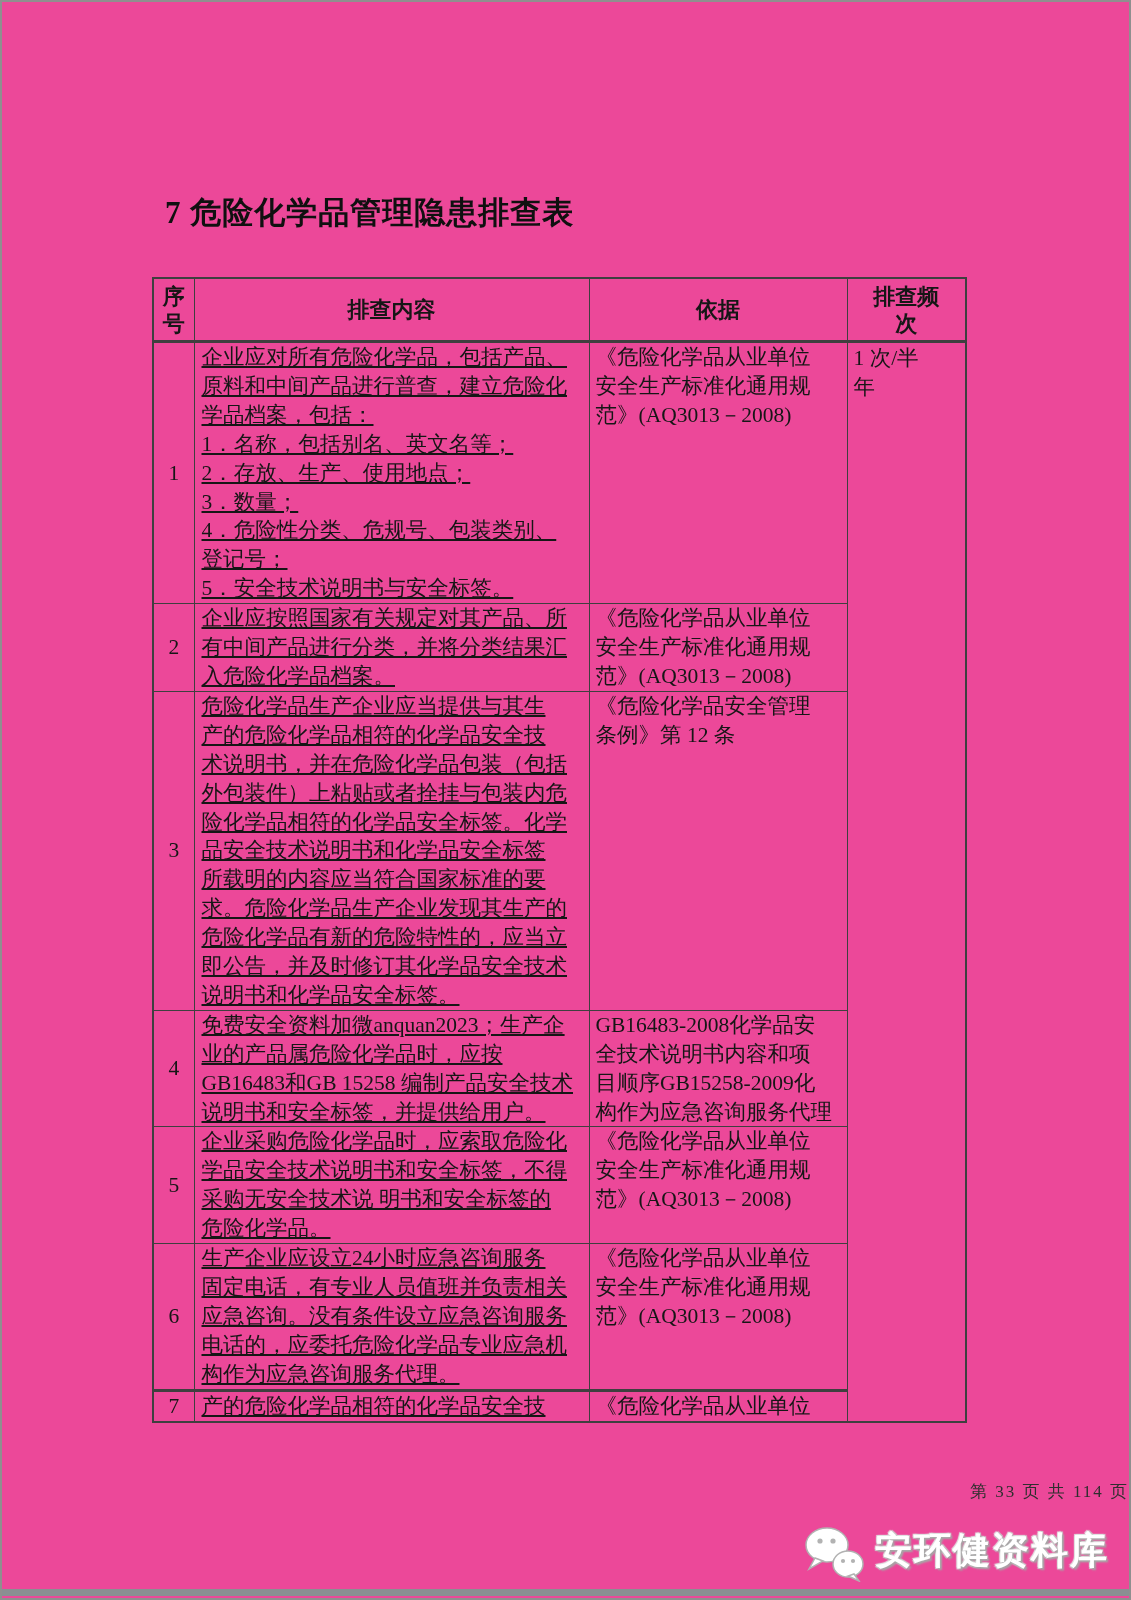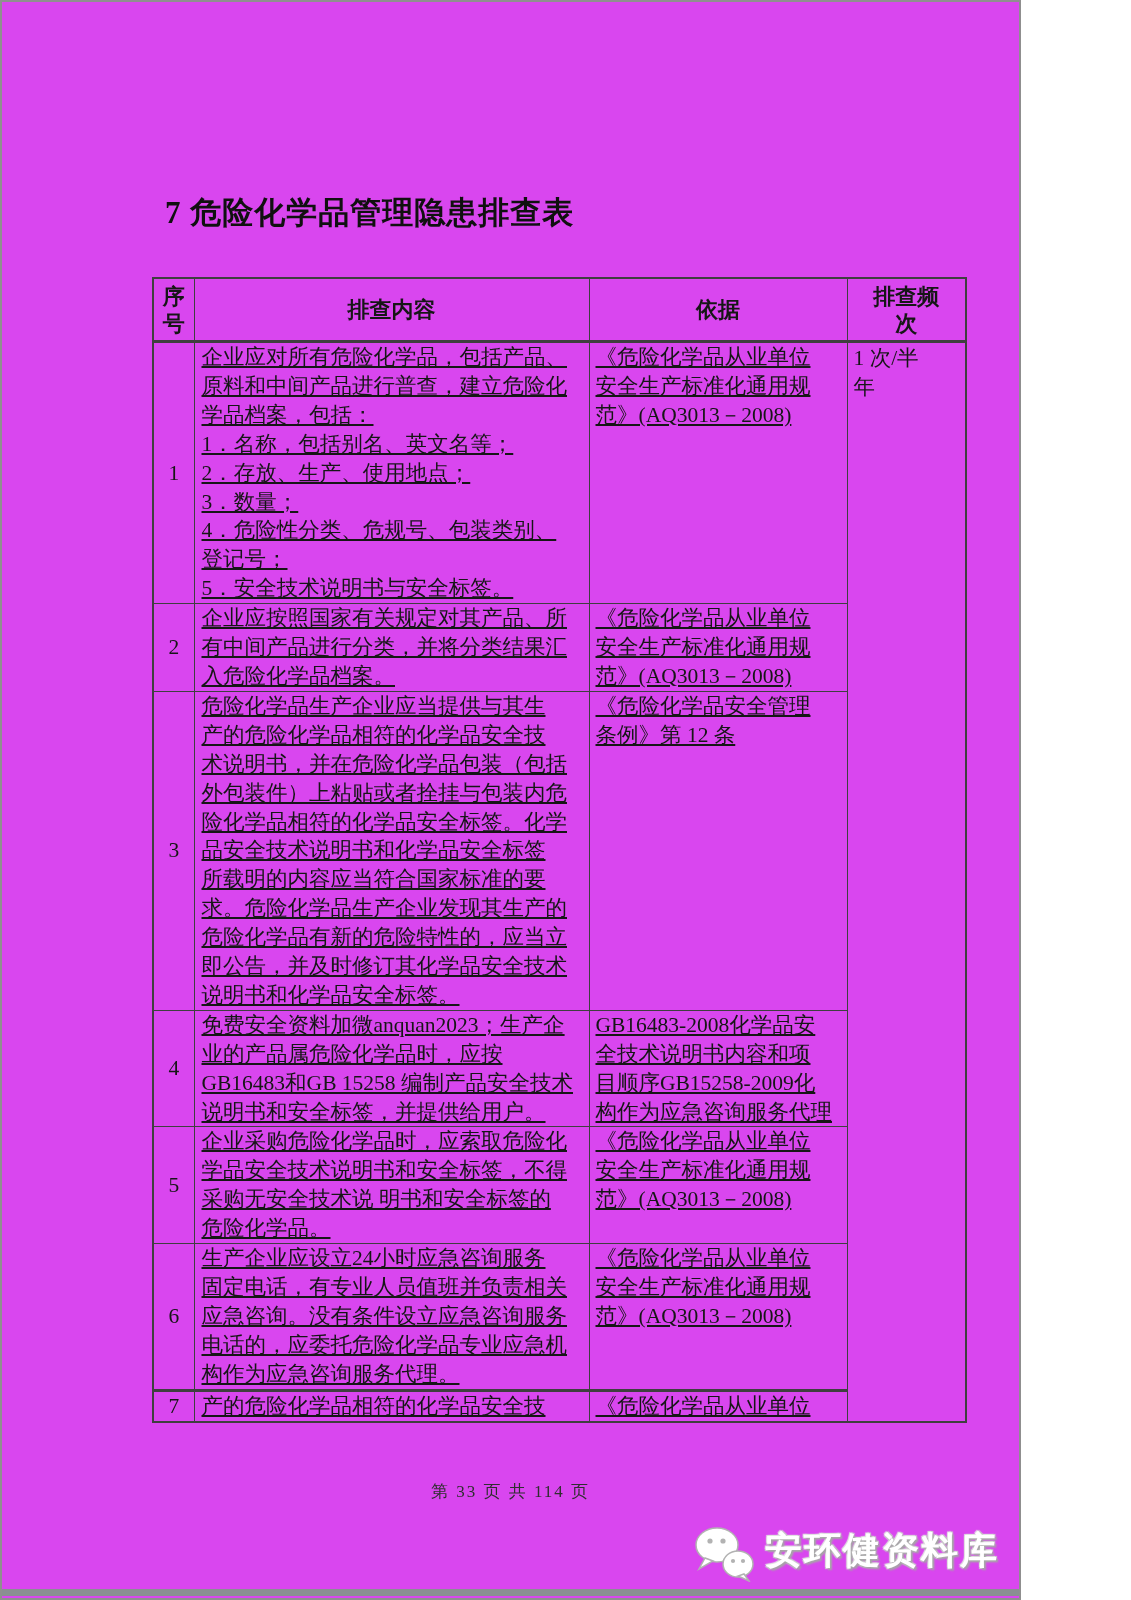--- a/index.html
+++ b/index.html
@@ -1,19 +1,19 @@
 <!DOCTYPE html>
 <html><head>
 <meta charset="utf-8">
 <style>
   html,body { margin:0; padding:0; background:#ffffff; }
   .page {
     position:relative;
-    width:1021px; height:1600px;
-    background:#d946ef;
+    width:1131px; height:1600px;
+    background:#ec4899;
     border:2px solid #8f8f8f;
     box-sizing:border-box;
     overflow:hidden;
     font-family:"Liberation Serif","DejaVu Serif",serif;
     color:#161616;
   }
   .title {
     position:absolute; left:163px; top:190px; margin:0;
     font-size:31px; font-weight:bold; color:#101010;
     letter-spacing:1px;
@@ -36,26 +36,26 @@
     text-align:center; vertical-align:middle;
     line-height:27px; padding:2px 0;
     border-bottom-width:3px;
   }
   .checklist td {
     font-size:21.5px; line-height:28.9px;
     vertical-align:top; padding:0 4px;
   }
   td.cell-no { text-align:center; vertical-align:middle; padding:0; }
   td.cell-content { padding:0 5px 0 7px; text-align:justify;text-decoration:underline; }
-  td.cell-basis  { padding:0 3px 0 6px;text-decoration:underline; }
+  td.cell-basis  { padding:0 3px 0 6px; }
   td.cell-freq   { padding:1px 3px 0 6px; }
   tr.last-row td { border-top:3px solid #3f3f3f; height:26px; }
   .footer {
     position:absolute; left:0; top:1478px; width:100%;
-    text-align:center; font-size:17px; color:#2f2f2f;
+    text-align:right; font-size:17px; color:#2f2f2f;
     letter-spacing:2px;
   }
   .watermark {
     position:absolute; top:1524px; right:20px;
     display:flex; align-items:flex-start; gap:10px;
   }
   .watermark-text {
     font-size:37px; font-weight:bold; letter-spacing:2px;
     color:#ffffff;
     text-shadow: 2px 2px 2px #a6a6a6, -1px -1px 1px #e4e4e4,

